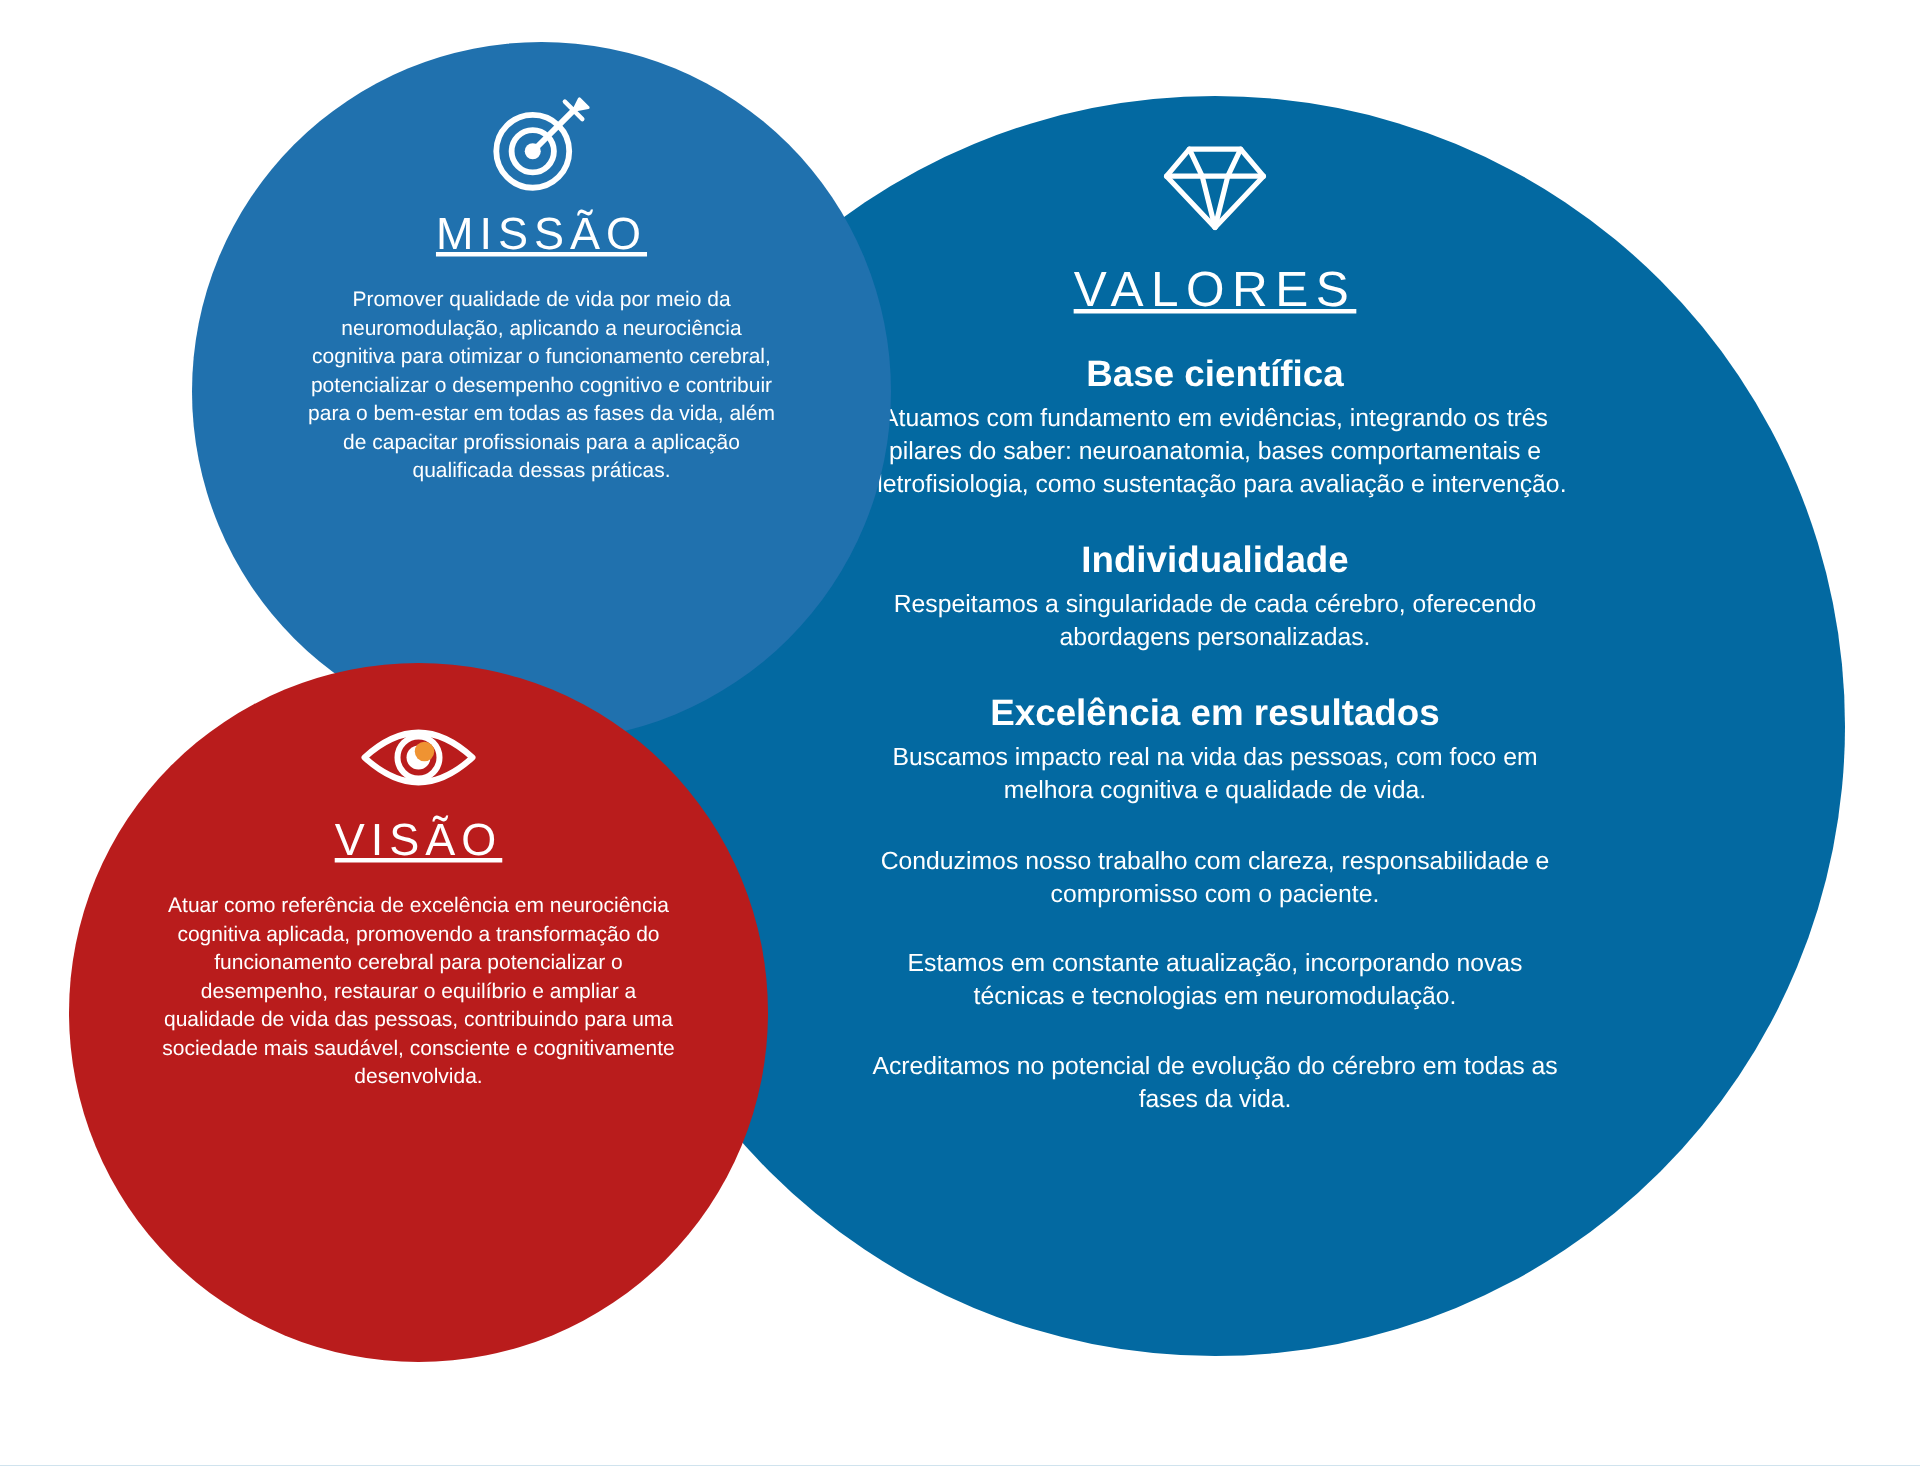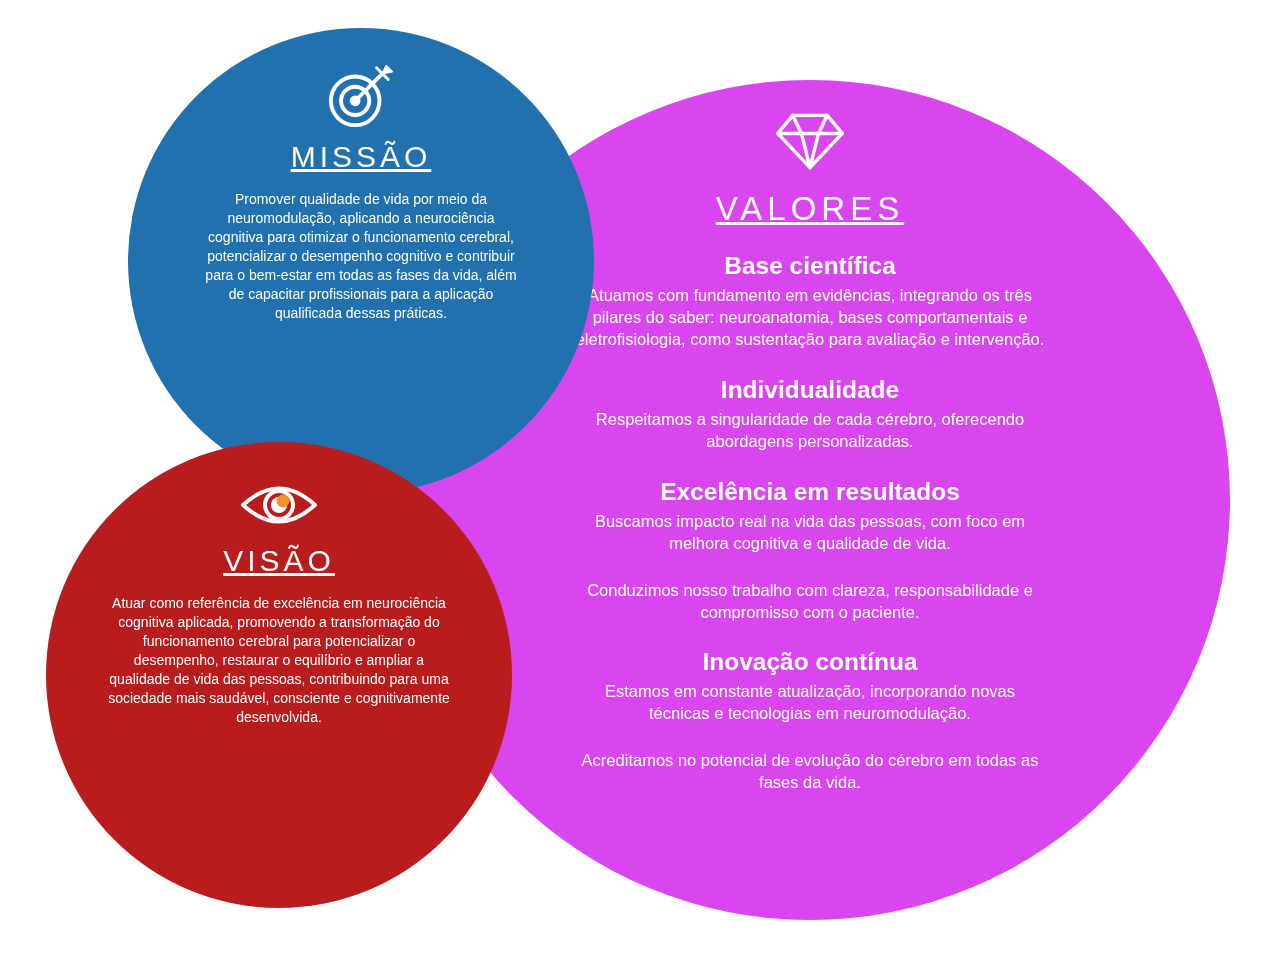--- a/index.html
+++ b/index.html
@@ -5,21 +5,21 @@
   html, body { margin:0; padding:0; background:#ffffff; }
   .canvas {
     position:relative; width:1280px; height:977px; overflow:hidden;
     font-family:"Liberation Sans", "DejaVu Sans", sans-serif;
     background:#ffffff;
   }
   .circle {
     position:absolute; border-radius:50%; color:#ffffff; text-align:center;
     box-sizing:border-box; display:flex; flex-direction:column; align-items:center;
   }
-  .circle-red    { left:390px; top:80px;  width:840px; height:840px; background:#d946ef; z-index:1; padding-top:26px; }
+  .circle-red    { left:390px; top:64px;  width:840px; height:840px; background:#0369a1; z-index:1; padding-top:26px; }
   .circle-blue   { left:128px; top:28px;  width:466px; height:466px; background:#2071ae; z-index:2; padding-top:32px; }
   .circle-orange { left:46px;  top:442px; width:466px; height:466px; background:#b91c1c; z-index:3; padding-top:34px; }
 
   .circle-title {
     font-size:30px; letter-spacing:4px; font-weight:400; margin-top:10px;
     text-transform:uppercase;
     text-decoration:underline;
   }
   .circle-red .circle-title { font-size:33px; letter-spacing:5px; margin-top:12px; }
 
@@ -63,21 +63,20 @@
         <div class="value-body">Respeitamos a singularidade de cada cérebro, oferecendo abordagens personalizadas.</div>
       </div>
       <div class="value-item">
         <div class="value-heading">Excelência em resultados</div>
         <div class="value-body">Buscamos impacto real na vida das pessoas, com foco em melhora cognitiva e qualidade de vida.</div>
       </div>
       <div class="value-item">
         <div class="value-body">Conduzimos nosso trabalho com clareza, responsabilidade e compromisso com o paciente.</div>
       </div>
       <div class="value-item">
-        <div class="value-heading">Inovação contínua</div>
         <div class="value-body">Estamos em constante atualização, incorporando novas técnicas e tecnologias em neuromodulação.</div>
       </div>
       <div class="value-item">
         <div class="value-body">Acreditamos no potencial de evolução do cérebro em todas as fases da vida.</div>
       </div>
     </div>
   </div>
 
   <div class="circle circle-blue">
     <span class="icon-wrap">

